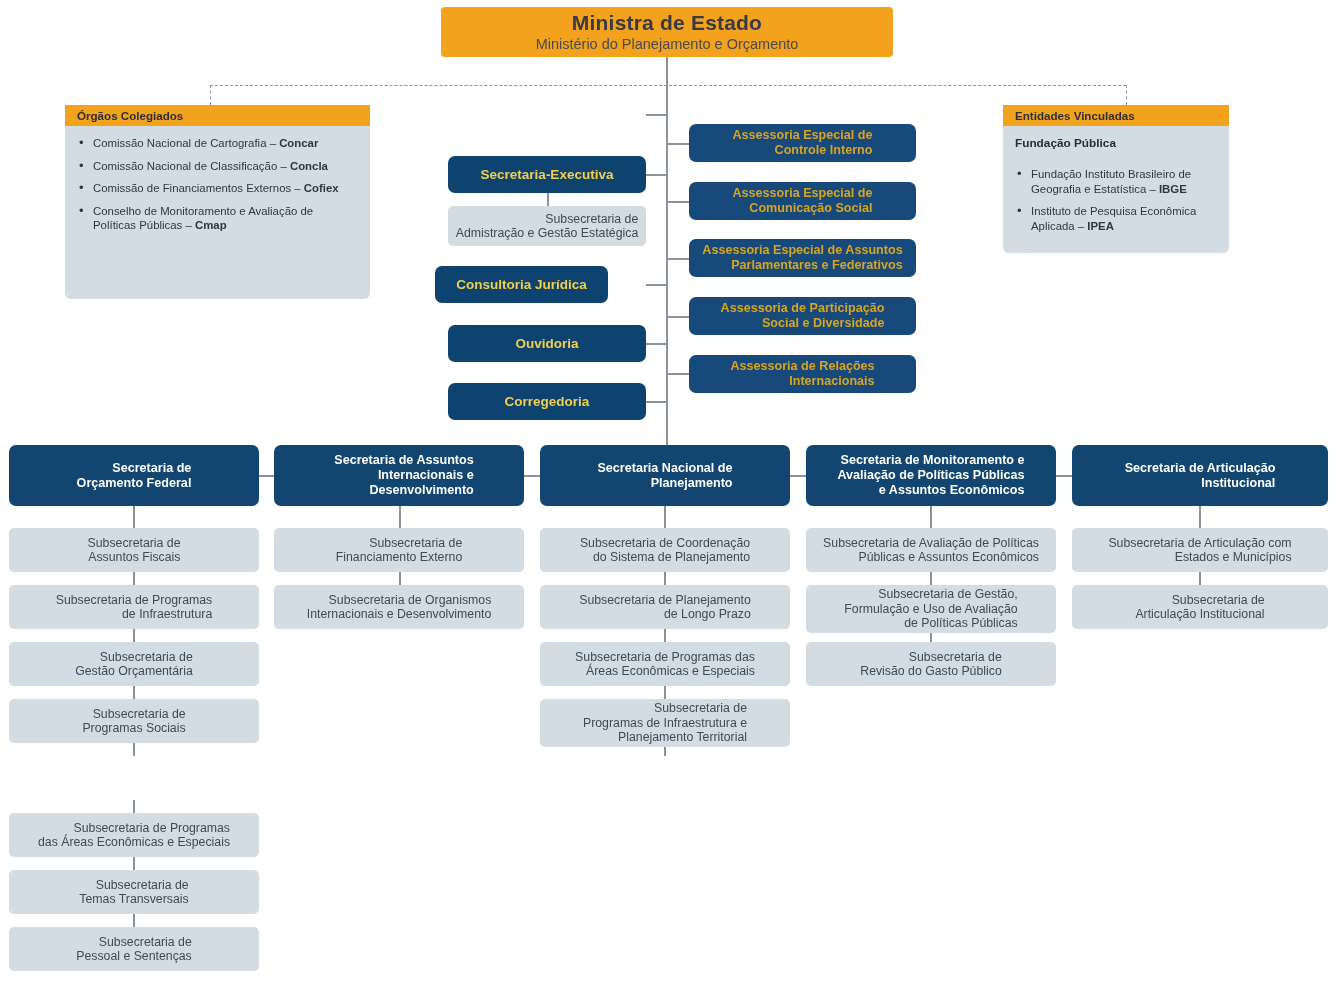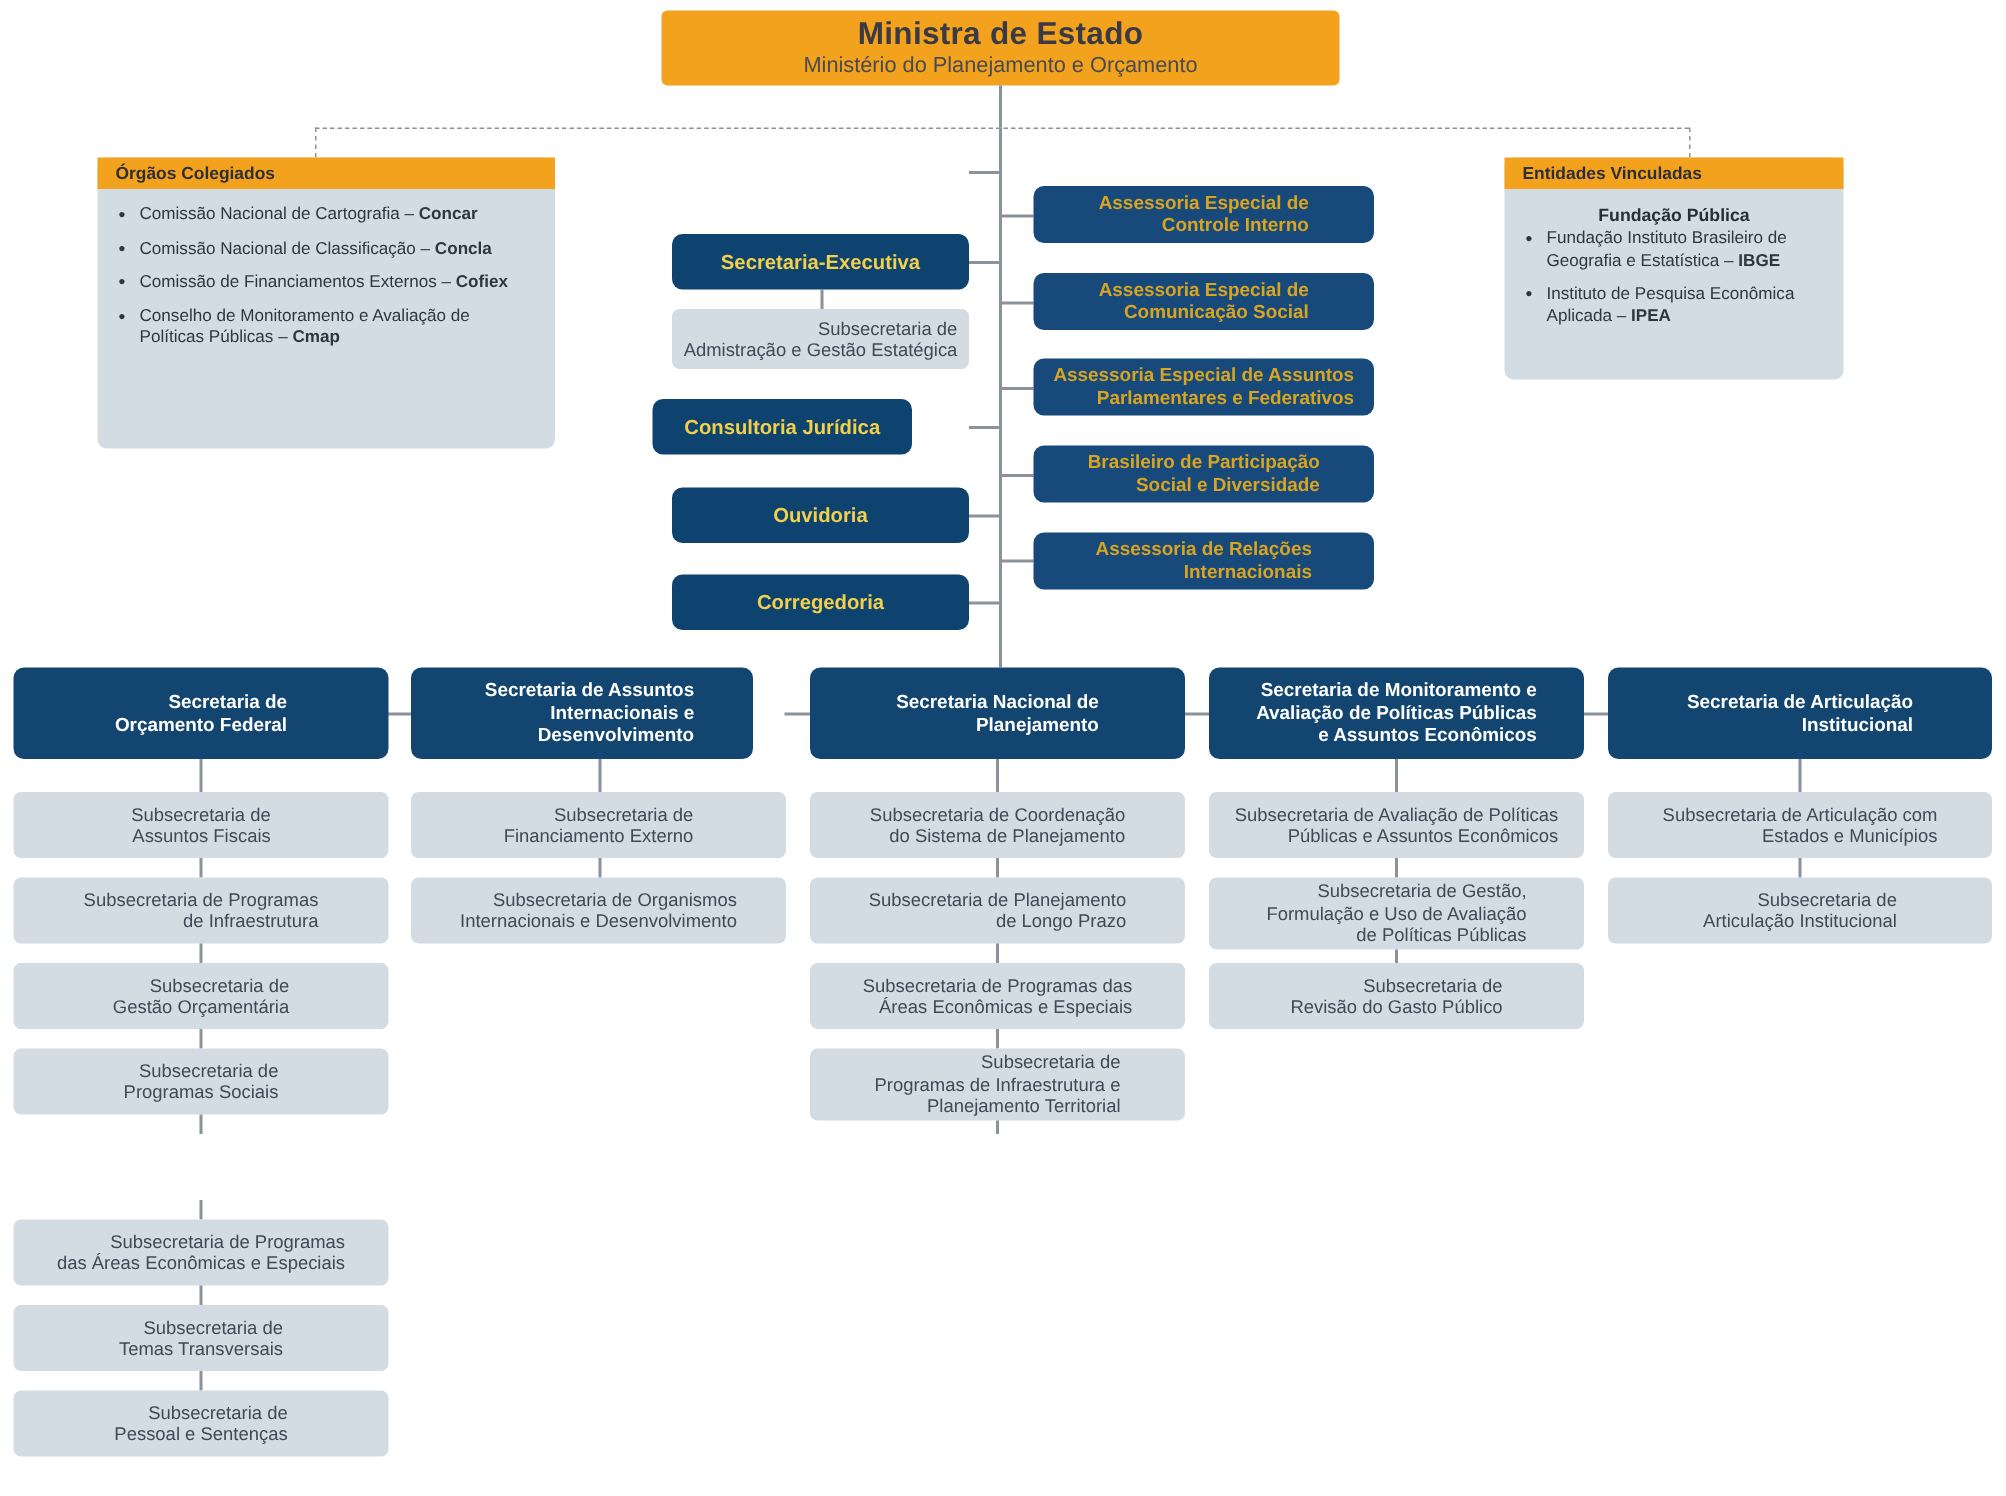--- a/index.html
+++ b/index.html
@@ -86,22 +86,21 @@
   }
   .panel-body li:last-child { margin-bottom: 0; }
   .panel-body li::before {
     content: "\2022";
     position: absolute; left: 2px; top: -1px;
     font-size: 13px; color: #2E3740;
   }
   .panel-body li b { font-weight: bold; }
   .panel-subtitle {
     font-size: 11.8px; font-weight: bold; color: #22303B;
-    margin-bottom: 2px;
-    text-align: center;
+    margin-bottom: 17px;
   }
   #panel-colegiados { left: 65px; top: 105px; width: 305px; height: 194px; }
   #panel-vinculadas { left: 1003px; top: 105px; width: 226px; height: 148px; }
 
   
   .ln { position: absolute; background: #8A929B; }
   .lnv { width: 1.6px; }
   .lnh { height: 1.6px; }
   .dashed-h {
     position: absolute; height: 0;
@@ -173,21 +172,21 @@
   <div class="ln lnh" style="left:666px; top:258px; width:23px;"></div>
   <div class="ln lnh" style="left:666px; top:316px; width:23px;"></div>
   <div class="ln lnh" style="left:666px; top:373px; width:23px;"></div>
 
   <div class="box box-navy-gold" style="left:689px; top:124px; width:227px; height:38px;">Assessoria Especial de
 Controle Interno</div>
   <div class="box box-navy-gold" style="left:689px; top:182px; width:227px; height:38px;">Assessoria Especial de
 Comunicação Social</div>
   <div class="box box-navy-gold" style="left:689px; top:239px; width:227px; height:38px;">Assessoria Especial de Assuntos
 Parlamentares e Federativos</div>
-  <div class="box box-navy-gold" style="left:689px; top:297px; width:227px; height:38px;">Brasileiro de Participação
+  <div class="box box-navy-gold" style="left:689px; top:297px; width:227px; height:38px;">Assessoria de Participação
 Social e Diversidade</div>
   <div class="box box-navy-gold" style="left:689px; top:355px; width:227px; height:38px;">Assessoria de Relações
 Internacionais</div>
 
   <div class="ln lnh" style="left:258px; top:475px; width:30px;"></div>
   <div class="ln lnh" style="left:523px; top:475px; width:30px;"></div>
   <div class="ln lnh" style="left:788px; top:475px; width:30px;"></div>
   <div class="ln lnh" style="left:1053px; top:475px; width:30px;"></div>
 
   <div class="box box-secretaria" style="left:9px; top:445px; width:250px; height:61px;">Secretaria de
@@ -208,21 +207,21 @@
   <div class="ln lnv" style="left:133px; top:800px; height:13px;"></div>
   <div class="box box-sub" style="left:9px; top:813px; width:250px; height:44px;">Subsecretaria de Programas
 das Áreas Econômicas e Especiais</div>
   <div class="ln lnv" style="left:133px; top:857px; height:13px;"></div>
   <div class="box box-sub" style="left:9px; top:870px; width:250px; height:44px;">Subsecretaria de
 Temas Transversais</div>
   <div class="ln lnv" style="left:133px; top:914px; height:13px;"></div>
   <div class="box box-sub" style="left:9px; top:927px; width:250px; height:44px;">Subsecretaria de
 Pessoal e Sentenças</div>
 
-  <div class="box box-secretaria" style="left:274px; top:445px; width:228px; height:61px;padding-left:10px;">Secretaria de Assuntos
+  <div class="box box-secretaria" style="left:274px; top:445px; width:250px; height:61px;padding-left:10px;">Secretaria de Assuntos
 Internacionais e
 Desenvolvimento</div>
   <div class="ln lnv" style="left:399px; top:506px; height:22px;"></div>
   <div class="box box-sub" style="left:274px; top:528px; width:250px; height:44px;">Subsecretaria de
 Financiamento Externo</div>
   <div class="ln lnv" style="left:399px; top:572px; height:13px;"></div>
   <div class="box box-sub" style="left:274px; top:585px; width:250px; height:44px;">Subsecretaria de Organismos
 Internacionais e Desenvolvimento</div>
 
   <div class="box box-secretaria" style="left:540px; top:445px; width:250px; height:61px;">Secretaria Nacional de

